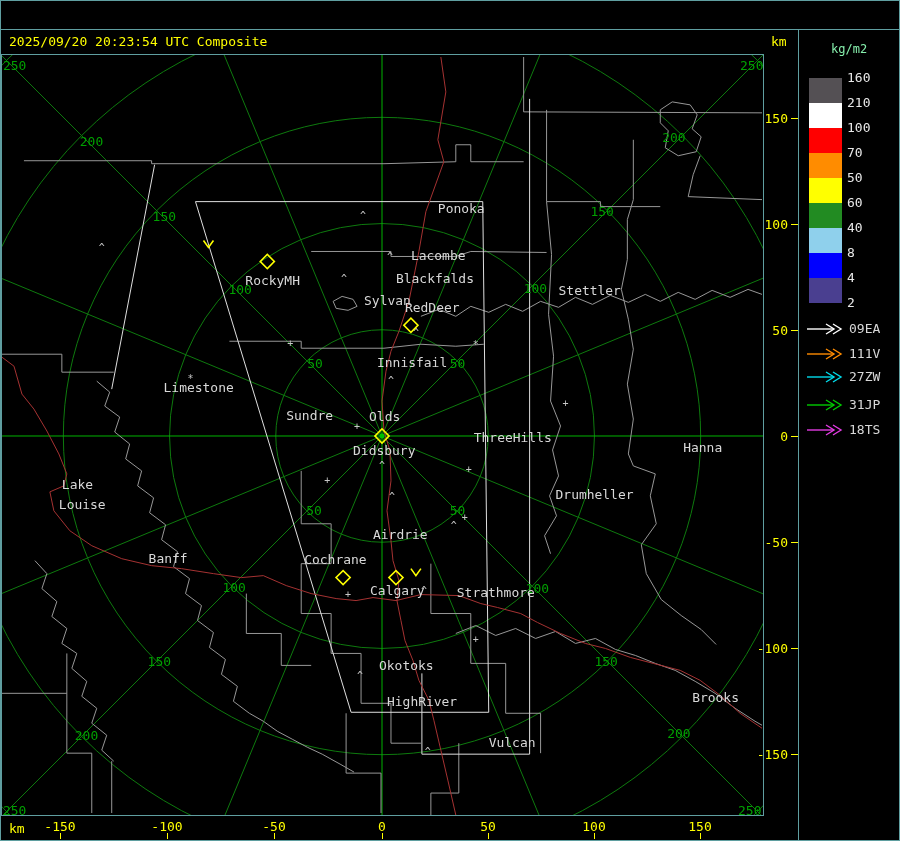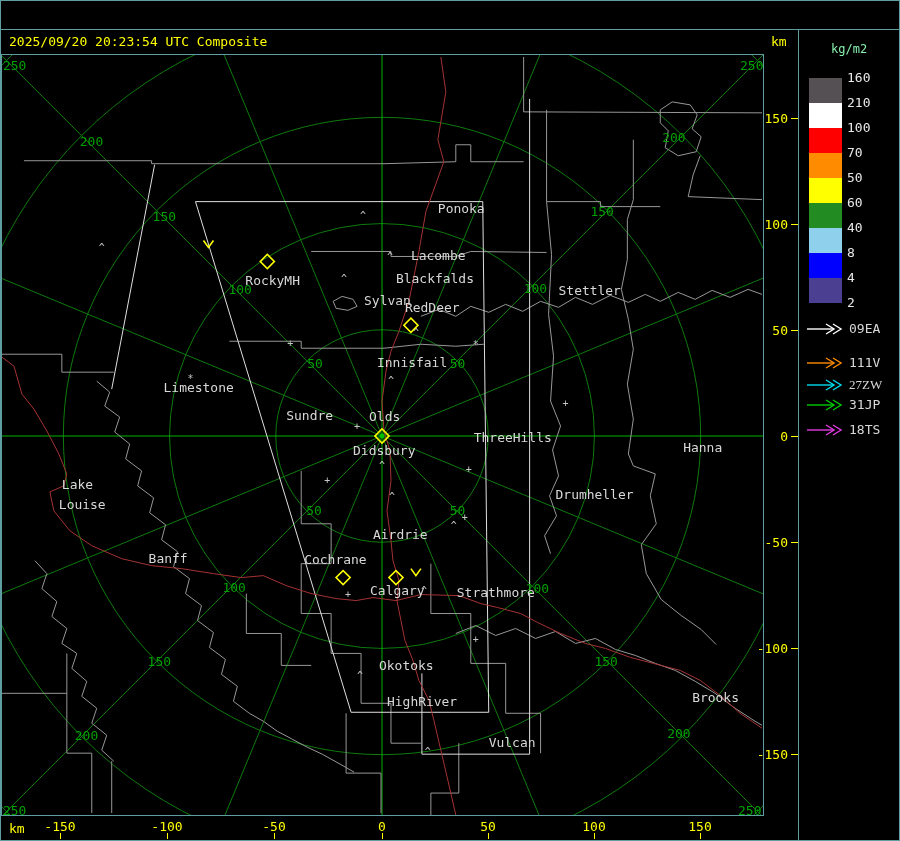--- a/index.html
+++ b/index.html
@@ -188,29 +188,29 @@
     <div class="cb-label" style="top: 270px;">4</div>
     <div class="cb-label" style="top: 295px;">2</div>
     <div class="site-row" style="top: 321px;">
       <svg width="36" height="12">
         <line x1="0" y1="6" x2="27" y2="6" fill="none" stroke="#ffffff" stroke-width="1.4"></line>
         <polyline points="19,1 27,6 19,11" fill="none" stroke="#ffffff" stroke-width="1.4"></polyline>
         <polyline points="26,1 34,6 26,11" fill="none" stroke="#ffffff" stroke-width="1.4"></polyline>
       </svg>
       <span>09EA</span>
     </div>
-    <div class="site-row" style="top: 346.2px; margin-top: 9px;">
+    <div class="site-row" style="top: 346.2px;">
       <svg width="36" height="12">
         <line x1="0" y1="6" x2="27" y2="6" fill="none" stroke="#ff8c00" stroke-width="1.4"></line>
         <polyline points="19,1 27,6 19,11" fill="none" stroke="#ff8c00" stroke-width="1.4"></polyline>
         <polyline points="26,1 34,6 26,11" fill="none" stroke="#ff8c00" stroke-width="1.4"></polyline>
       </svg>
       <span>111V</span>
     </div>
-    <div class="site-row" style="top: 377px; font-family: Liberation Serif, serif;">
+    <div class="site-row" style="top: 369px;">
       <svg width="36" height="12">
         <line x1="0" y1="6" x2="27" y2="6" fill="none" stroke="#00dcec" stroke-width="1.4"></line>
         <polyline points="19,1 27,6 19,11" fill="none" stroke="#00dcec" stroke-width="1.4"></polyline>
         <polyline points="26,1 34,6 26,11" fill="none" stroke="#00dcec" stroke-width="1.4"></polyline>
       </svg>
       <span>27ZW</span>
     </div>
     <div class="site-row" style="top: 396.6px;">
       <svg width="36" height="12">
         <line x1="0" y1="6" x2="27" y2="6" fill="none" stroke="#00cc00" stroke-width="1.4"></line>

